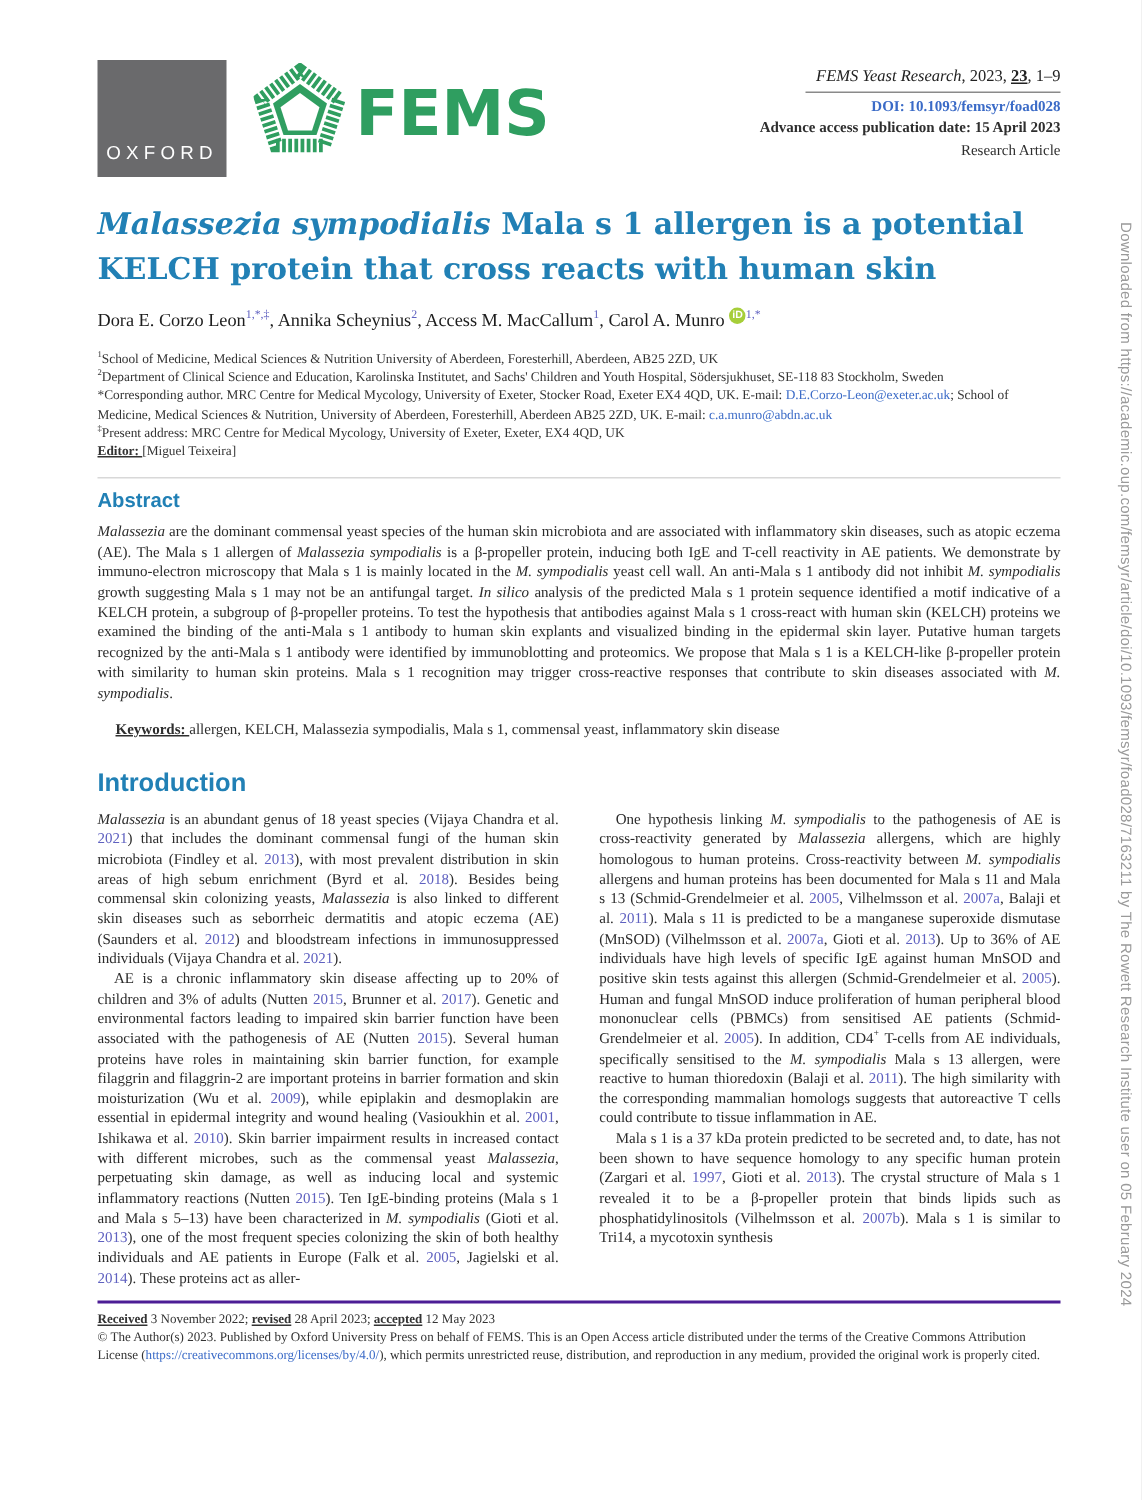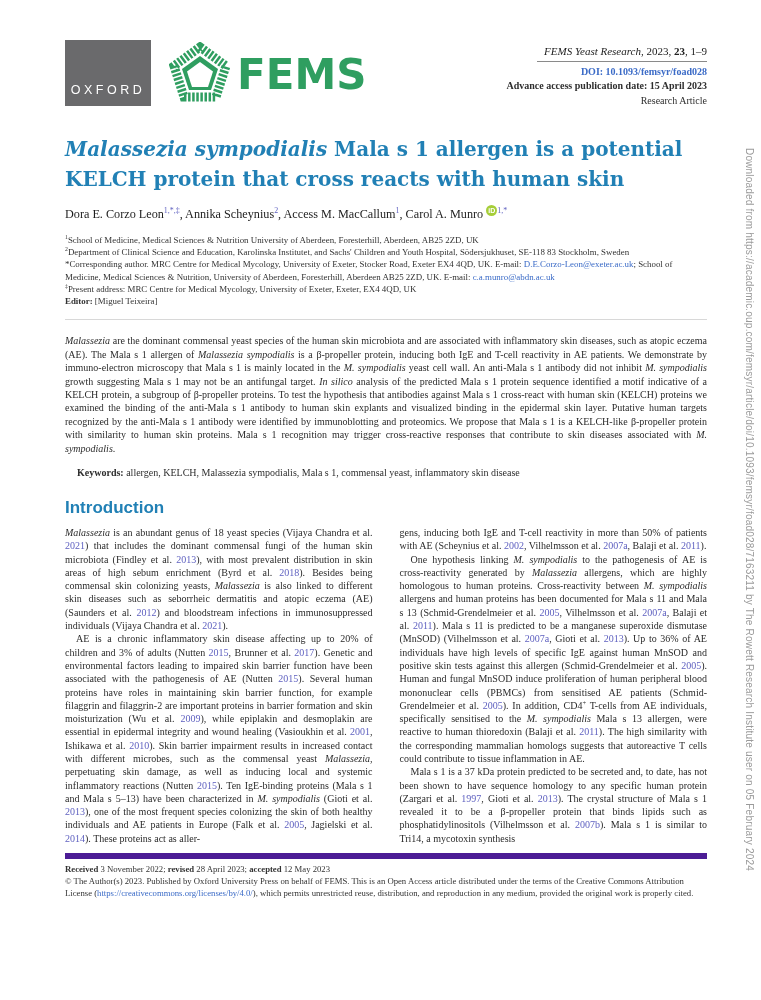--- a/index.html
+++ b/index.html
@@ -12,21 +12,21 @@
   
   .vnote{
     position:absolute; top:148px; right:6px; height:842px; overflow:hidden;
     writing-mode:vertical-rl; font-family:"Liberation Sans", sans-serif;
     font-size:10px; color:#9a9a9a; letter-spacing:.2px; white-space:nowrap;
   }
   
   header{display:flex; justify-content:space-between; align-items:flex-start; height:70px;}
   .logos{display:flex; align-items:flex-start; gap:18px;}
   .oxford-box{
-    width:86px; height:66px; background:#6a6a6c; color:#fff;
+    width:86px; height:78px; background:#6a6a6c; color:#fff;
     display:flex; align-items:flex-end; justify-content:center;
     font-family:"Liberation Sans", sans-serif; font-size:12.5px;
     letter-spacing:3.5px; padding-bottom:9px; box-sizing:border-box; font-weight:500;
   }
   .fems-logo{display:flex; align-items:center; gap:6px; margin-top:2px;}
   .fems-text{
     font-family:"DejaVu Sans", sans-serif; font-weight:bold; font-size:42px;
     color:#2f9e60; letter-spacing:0px; line-height:60px;
   }
   .header-right{text-align:right; font-size:10.5px; line-height:14px; padding-top:4px;}
@@ -59,26 +59,26 @@
   }
   .keywords{margin:12px 0 0 12px; font-size:10px;}
   
   .intro{margin-top:20px;}
   .intro h2{font-size:17px;}
   .cols{display:flex; gap:27px; margin-top:8px;}
   .col{flex:1; font-size:10px; line-height:13.3px; text-align:justify; color:#2b2b2b;}
   .para{margin:0;}
   .para.indent{text-indent:11px;}
   
-  footer{margin-top:8px; border-top:6px solid #4c1d95; padding-top:5px;
+  footer{margin-top:8px; border-top:2px solid #4c1d95; padding-top:5px;
     font-size:8.7px; line-height:11.8px; color:#333;}
   footer p{margin:0;}
   
   .r-i{font-style:italic;}
-  .r-b{font-weight:bold;}
+  .r-b{font-weight:bold;text-decoration:underline;}
   .r-c{color:#5f61c0;}
   .r-l{color:#3b6bc7;}
   .r-s{vertical-align:super; font-size:65%; line-height:0;}
 </style>
 </head>
 <body>
 
 <div class="page">
 
   <div class="vnote">Downloaded from https://academic.oup.com/femsyr/article/doi/10.1093/femsyr/foad028/7163211 by The Rowett Research Institute user on 05 February 2024</div>
@@ -114,33 +114,33 @@
 
   <div class="affils">
     <p class="affil"><span class="r-s">1</span><span>School of Medicine, Medical Sciences &amp; Nutrition University of Aberdeen, Foresterhill, Aberdeen, AB25 2ZD, UK</span></p>
     <p class="affil"><span class="r-s">2</span><span>Department of Clinical Science and Education, Karolinska Institutet, and Sachs' Children and Youth Hospital, Södersjukhuset, SE-118 83 Stockholm, Sweden</span></p>
     <p class="affil"><span>*Corresponding author. MRC Centre for Medical Mycology, University of Exeter, Stocker Road, Exeter EX4 4QD, UK. E-mail: </span><span class="r-l">D.E.Corzo-Leon@exeter.ac.uk</span><span>; School of Medicine, Medical Sciences &amp; Nutrition, University of Aberdeen, Foresterhill, Aberdeen AB25 2ZD, UK. E-mail: </span><span class="r-l">c.a.munro@abdn.ac.uk</span></p>
     <p class="affil"><span class="r-s">‡</span><span>Present address: MRC Centre for Medical Mycology, University of Exeter, Exeter, EX4 4QD, UK</span></p>
     <p class="affil"><span class="r-b">Editor: </span><span>[Miguel Teixeira]</span></p>
   </div>
 
   <section class="abstract">
+    <h2>Abstract</h2>
     <p class="body"><span class="r-i">Malassezia</span><span> are the dominant commensal yeast species of the human skin microbiota and are associated with inflammatory skin diseases, such as atopic eczema (AE). The Mala s 1 allergen of </span><span class="r-i">Malassezia sympodialis</span><span> is a β-propeller protein, inducing both IgE and T-cell reactivity in AE patients. We demonstrate by immuno-electron microscopy that Mala s 1 is mainly located in the </span><span class="r-i">M. sympodialis</span><span> yeast cell wall. An anti-Mala s 1 antibody did not inhibit </span><span class="r-i">M. sympodialis</span><span> growth suggesting Mala s 1 may not be an antifungal target. </span><span class="r-i">In silico</span><span> analysis of the predicted Mala s 1 protein sequence identified a motif indicative of a KELCH protein, a subgroup of β-propeller proteins. To test the hypothesis that antibodies against Mala s 1 cross-react with human skin (KELCH) proteins we examined the binding of the anti-Mala s 1 antibody to human skin explants and visualized binding in the epidermal skin layer. Putative human targets recognized by the anti-Mala s 1 antibody were identified by immunoblotting and proteomics. We propose that Mala s 1 is a KELCH-like β-propeller protein with similarity to human skin proteins. Mala s 1 recognition may trigger cross-reactive responses that contribute to skin diseases associated with </span><span class="r-i">M. sympodialis</span><span>.</span></p>
     <p class="keywords"><span class="r-b">Keywords: </span><span>allergen, KELCH, Malassezia sympodialis, Mala s 1, commensal yeast, inflammatory skin disease</span></p>
   </section>
 
   <section class="intro">
     <h2>Introduction</h2>
     <div class="cols">
       <div class="col">
           <div class="para"><span class="r-i">Malassezia</span><span> is an abundant genus of 18 yeast species (Vijaya Chandra et al. </span><span class="r-c">2021</span><span>) that includes the dominant commensal fungi of the human skin microbiota (Findley et al. </span><span class="r-c">2013</span><span>), with most prevalent distribution in skin areas of high sebum enrichment (Byrd et al. </span><span class="r-c">2018</span><span>). Besides being commensal skin colonizing yeasts, </span><span class="r-i">Malassezia</span><span> is also linked to different skin diseases such as seborrheic dermatitis and atopic eczema (AE) (Saunders et al. </span><span class="r-c">2012</span><span>) and bloodstream infections in immunosuppressed individuals (Vijaya Chandra et al. </span><span class="r-c">2021</span><span>).</span></div>
           <div class="para indent"><span>AE is a chronic inflammatory skin disease affecting up to 20% of children and 3% of adults (Nutten </span><span class="r-c">2015</span><span>, Brunner et al. </span><span class="r-c">2017</span><span>). Genetic and environmental factors leading to impaired skin barrier function have been associated with the pathogenesis of AE (Nutten </span><span class="r-c">2015</span><span>). Several human proteins have roles in maintaining skin barrier function, for example filaggrin and filaggrin-2 are important proteins in barrier formation and skin moisturization (Wu et al. </span><span class="r-c">2009</span><span>), while epiplakin and desmoplakin are essential in epidermal integrity and wound healing (Vasioukhin et al. </span><span class="r-c">2001</span><span>, Ishikawa et al. </span><span class="r-c">2010</span><span>). Skin barrier impairment results in increased contact with different microbes, such as the commensal yeast </span><span class="r-i">Malassezia</span><span>, perpetuating skin damage, as well as inducing local and systemic inflammatory reactions (Nutten </span><span class="r-c">2015</span><span>). Ten IgE-binding proteins (Mala s 1 and Mala s 5–13) have been characterized in </span><span class="r-i">M. sympodialis</span><span> (Gioti et al. </span><span class="r-c">2013</span><span>), one of the most frequent species colonizing the skin of both healthy individuals and AE patients in Europe (Falk et al. </span><span class="r-c">2005</span><span>, Jagielski et al. </span><span class="r-c">2014</span><span>). These proteins act as aller-</span></div>
         </div>
       <div class="col">
-          <div class="para"><span>gens, inducing both IgE and T-cell reactivity in more than 50% of patients with AE (Scheynius et al. </span><span class="r-c">2002</span><span>, Vilhelmsson et al. </span><span class="r-c">2007a</span><span>, Balaji et al. </span><span class="r-c">2011</span><span>).</span></div>
           <div class="para indent"><span>One hypothesis linking </span><span class="r-i">M. sympodialis</span><span> to the pathogenesis of AE is cross-reactivity generated by </span><span class="r-i">Malassezia</span><span> allergens, which are highly homologous to human proteins. Cross-reactivity between </span><span class="r-i">M. sympodialis</span><span> allergens and human proteins has been documented for Mala s 11 and Mala s 13 (Schmid-Grendelmeier et al. </span><span class="r-c">2005</span><span>, Vilhelmsson et al. </span><span class="r-c">2007a</span><span>, Balaji et al. </span><span class="r-c">2011</span><span>). Mala s 11 is predicted to be a manganese superoxide dismutase (MnSOD) (Vilhelmsson et al. </span><span class="r-c">2007a</span><span>, Gioti et al. </span><span class="r-c">2013</span><span>). Up to 36% of AE individuals have high levels of specific IgE against human MnSOD and positive skin tests against this allergen (Schmid-Grendelmeier et al. </span><span class="r-c">2005</span><span>). Human and fungal MnSOD induce proliferation of human peripheral blood mononuclear cells (PBMCs) from sensitised AE patients (Schmid-Grendelmeier et al. </span><span class="r-c">2005</span><span>). In addition, CD4</span><span class="r-s">+</span><span> T-cells from AE individuals, specifically sensitised to the </span><span class="r-i">M. sympodialis</span><span> Mala s 13 allergen, were reactive to human thioredoxin (Balaji et al. </span><span class="r-c">2011</span><span>). The high similarity with the corresponding mammalian homologs suggests that autoreactive T cells could contribute to tissue inflammation in AE.</span></div>
           <div class="para indent"><span>Mala s 1 is a 37 kDa protein predicted to be secreted and, to date, has not been shown to have sequence homology to any specific human protein (Zargari et al. </span><span class="r-c">1997</span><span>, Gioti et al. </span><span class="r-c">2013</span><span>). The crystal structure of Mala s 1 revealed it to be a β-propeller protein that binds lipids such as phosphatidylinositols (Vilhelmsson et al. </span><span class="r-c">2007b</span><span>). Mala s 1 is similar to Tri14, a mycotoxin synthesis</span></div>
         </div>
     </div>
   </section>
 
   <footer>
     <p><span class="r-b">Received</span><span> 3 November 2022; </span><span class="r-b">revised</span><span> 28 April 2023; </span><span class="r-b">accepted</span><span> 12 May 2023</span></p>
     <p><span>© The Author(s) 2023. Published by Oxford University Press on behalf of FEMS. This is an Open Access article distributed under the terms of the Creative Commons Attribution License (</span><span class="r-l">https://creativecommons.org/licenses/by/4.0/</span><span>), which permits unrestricted reuse, distribution, and reproduction in any medium, provided the original work is properly cited.</span></p>
   </footer>

